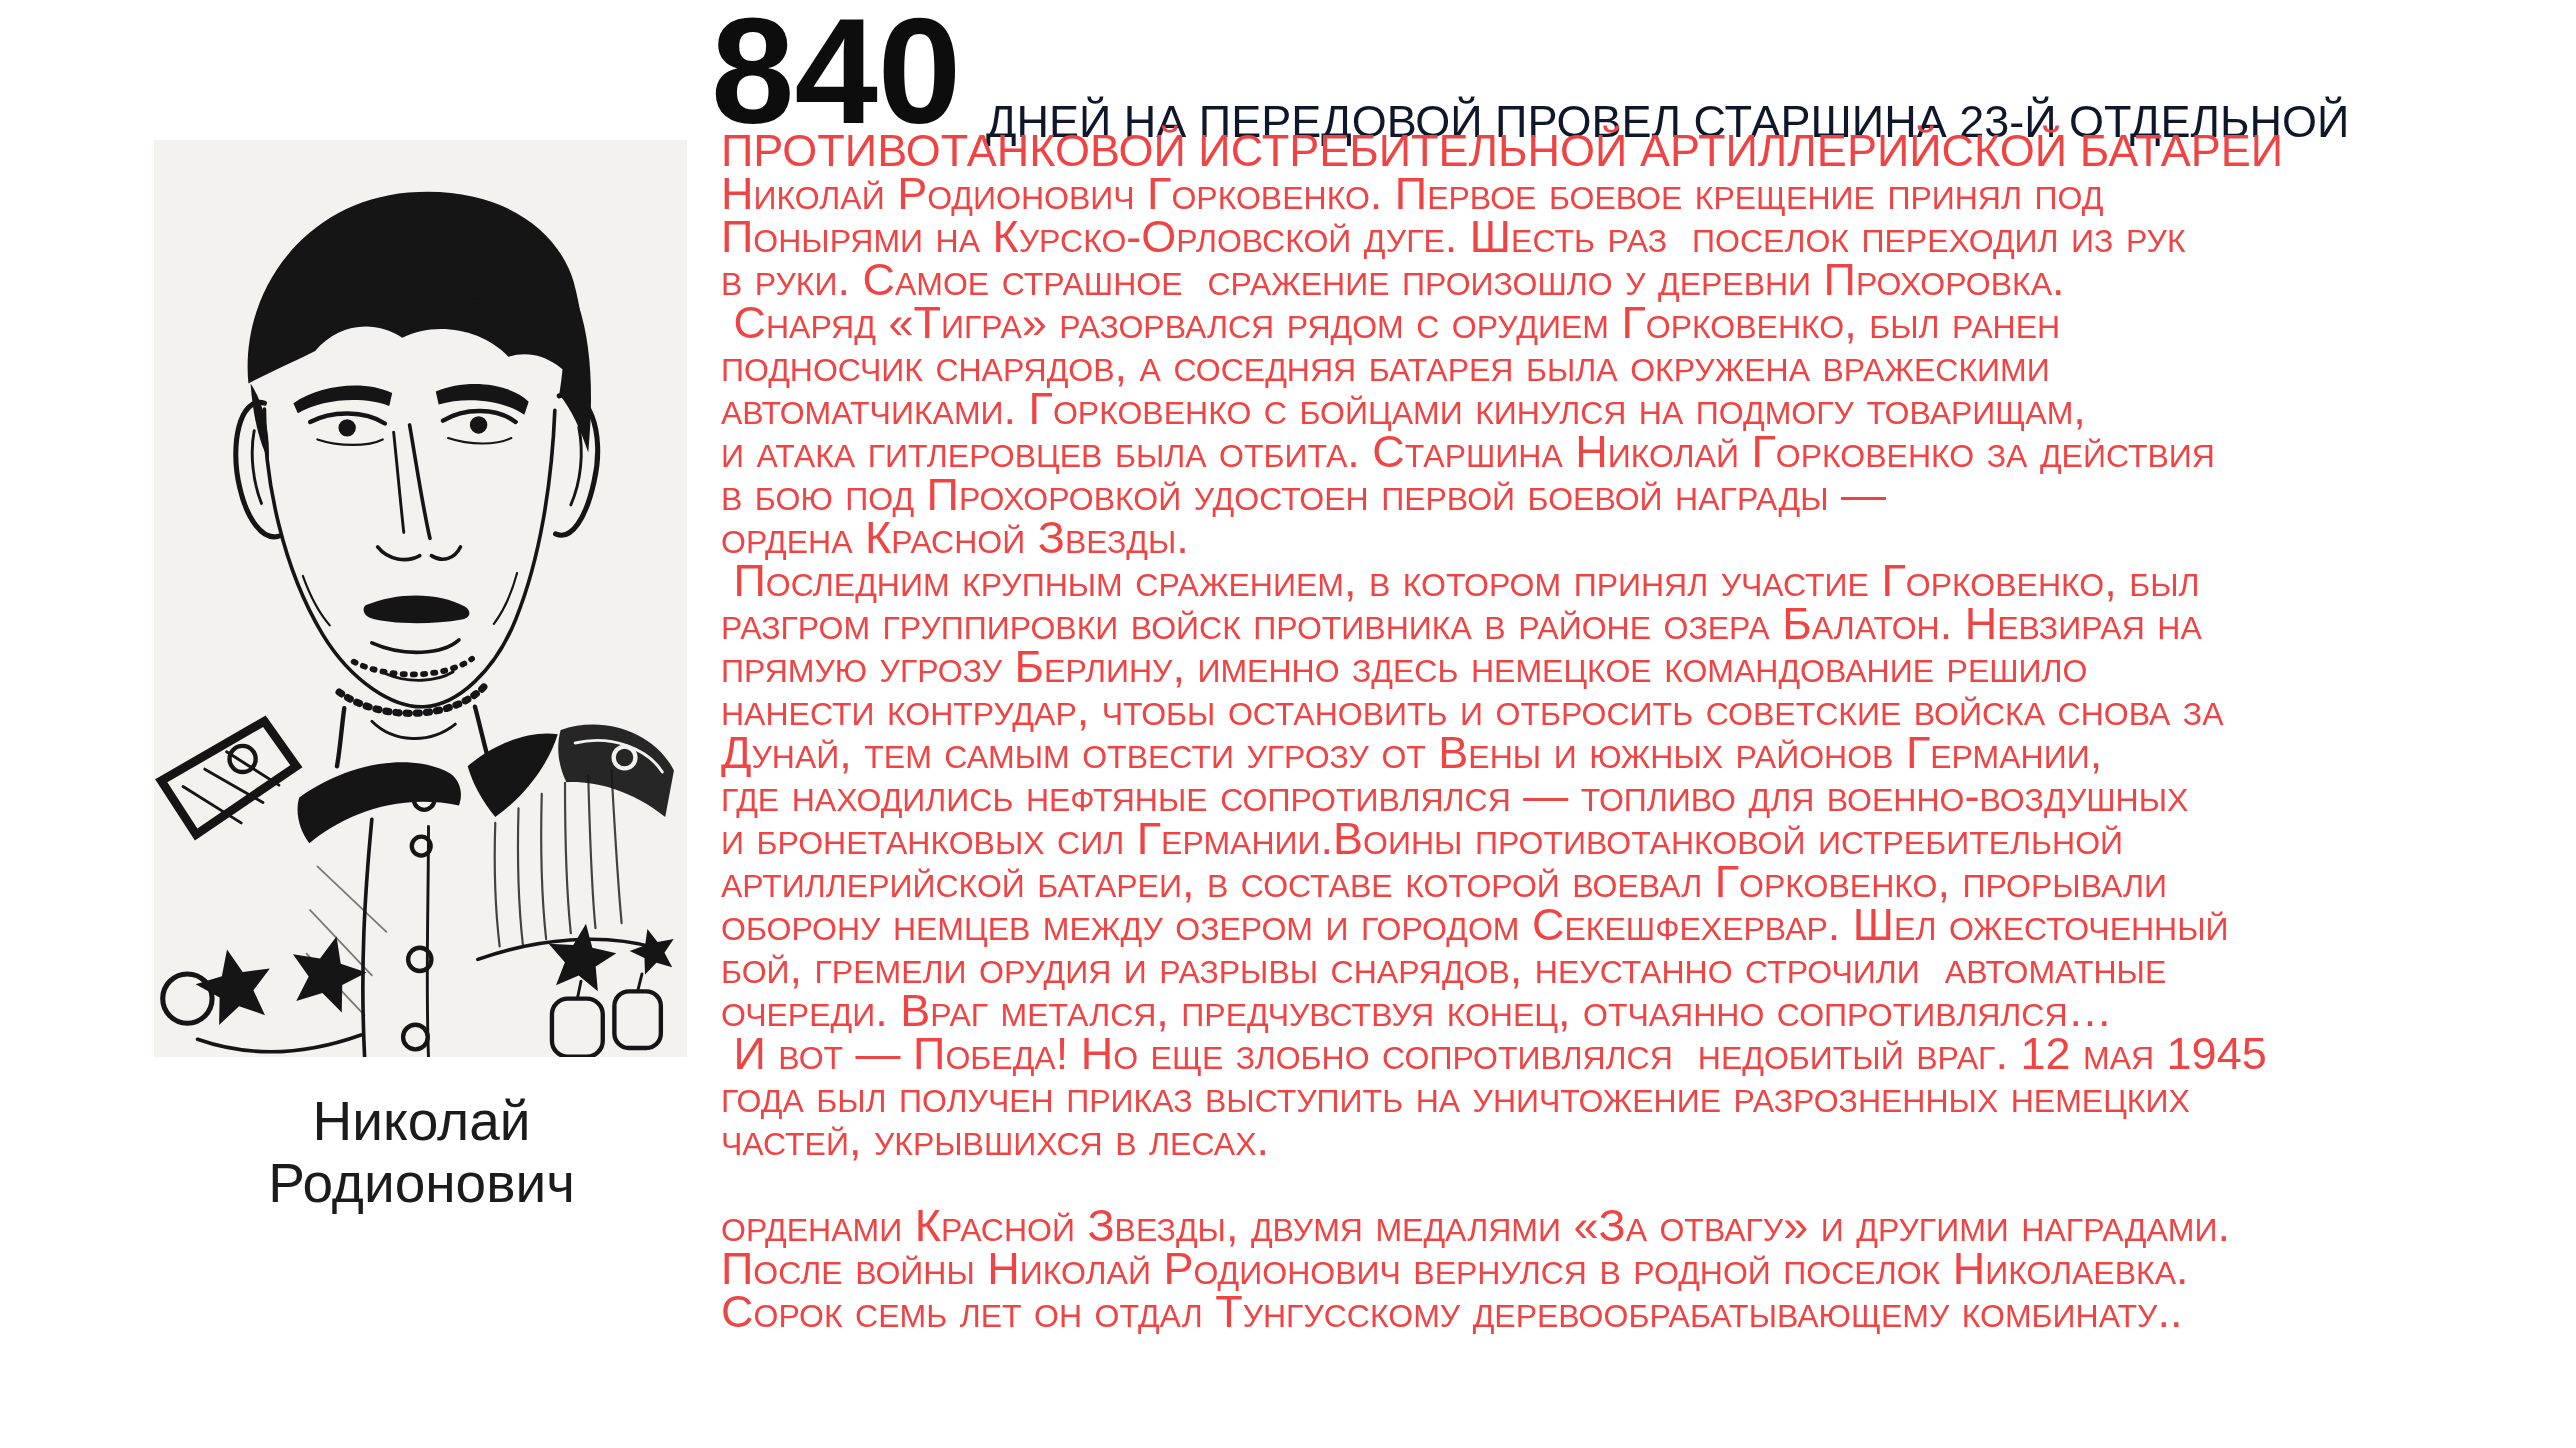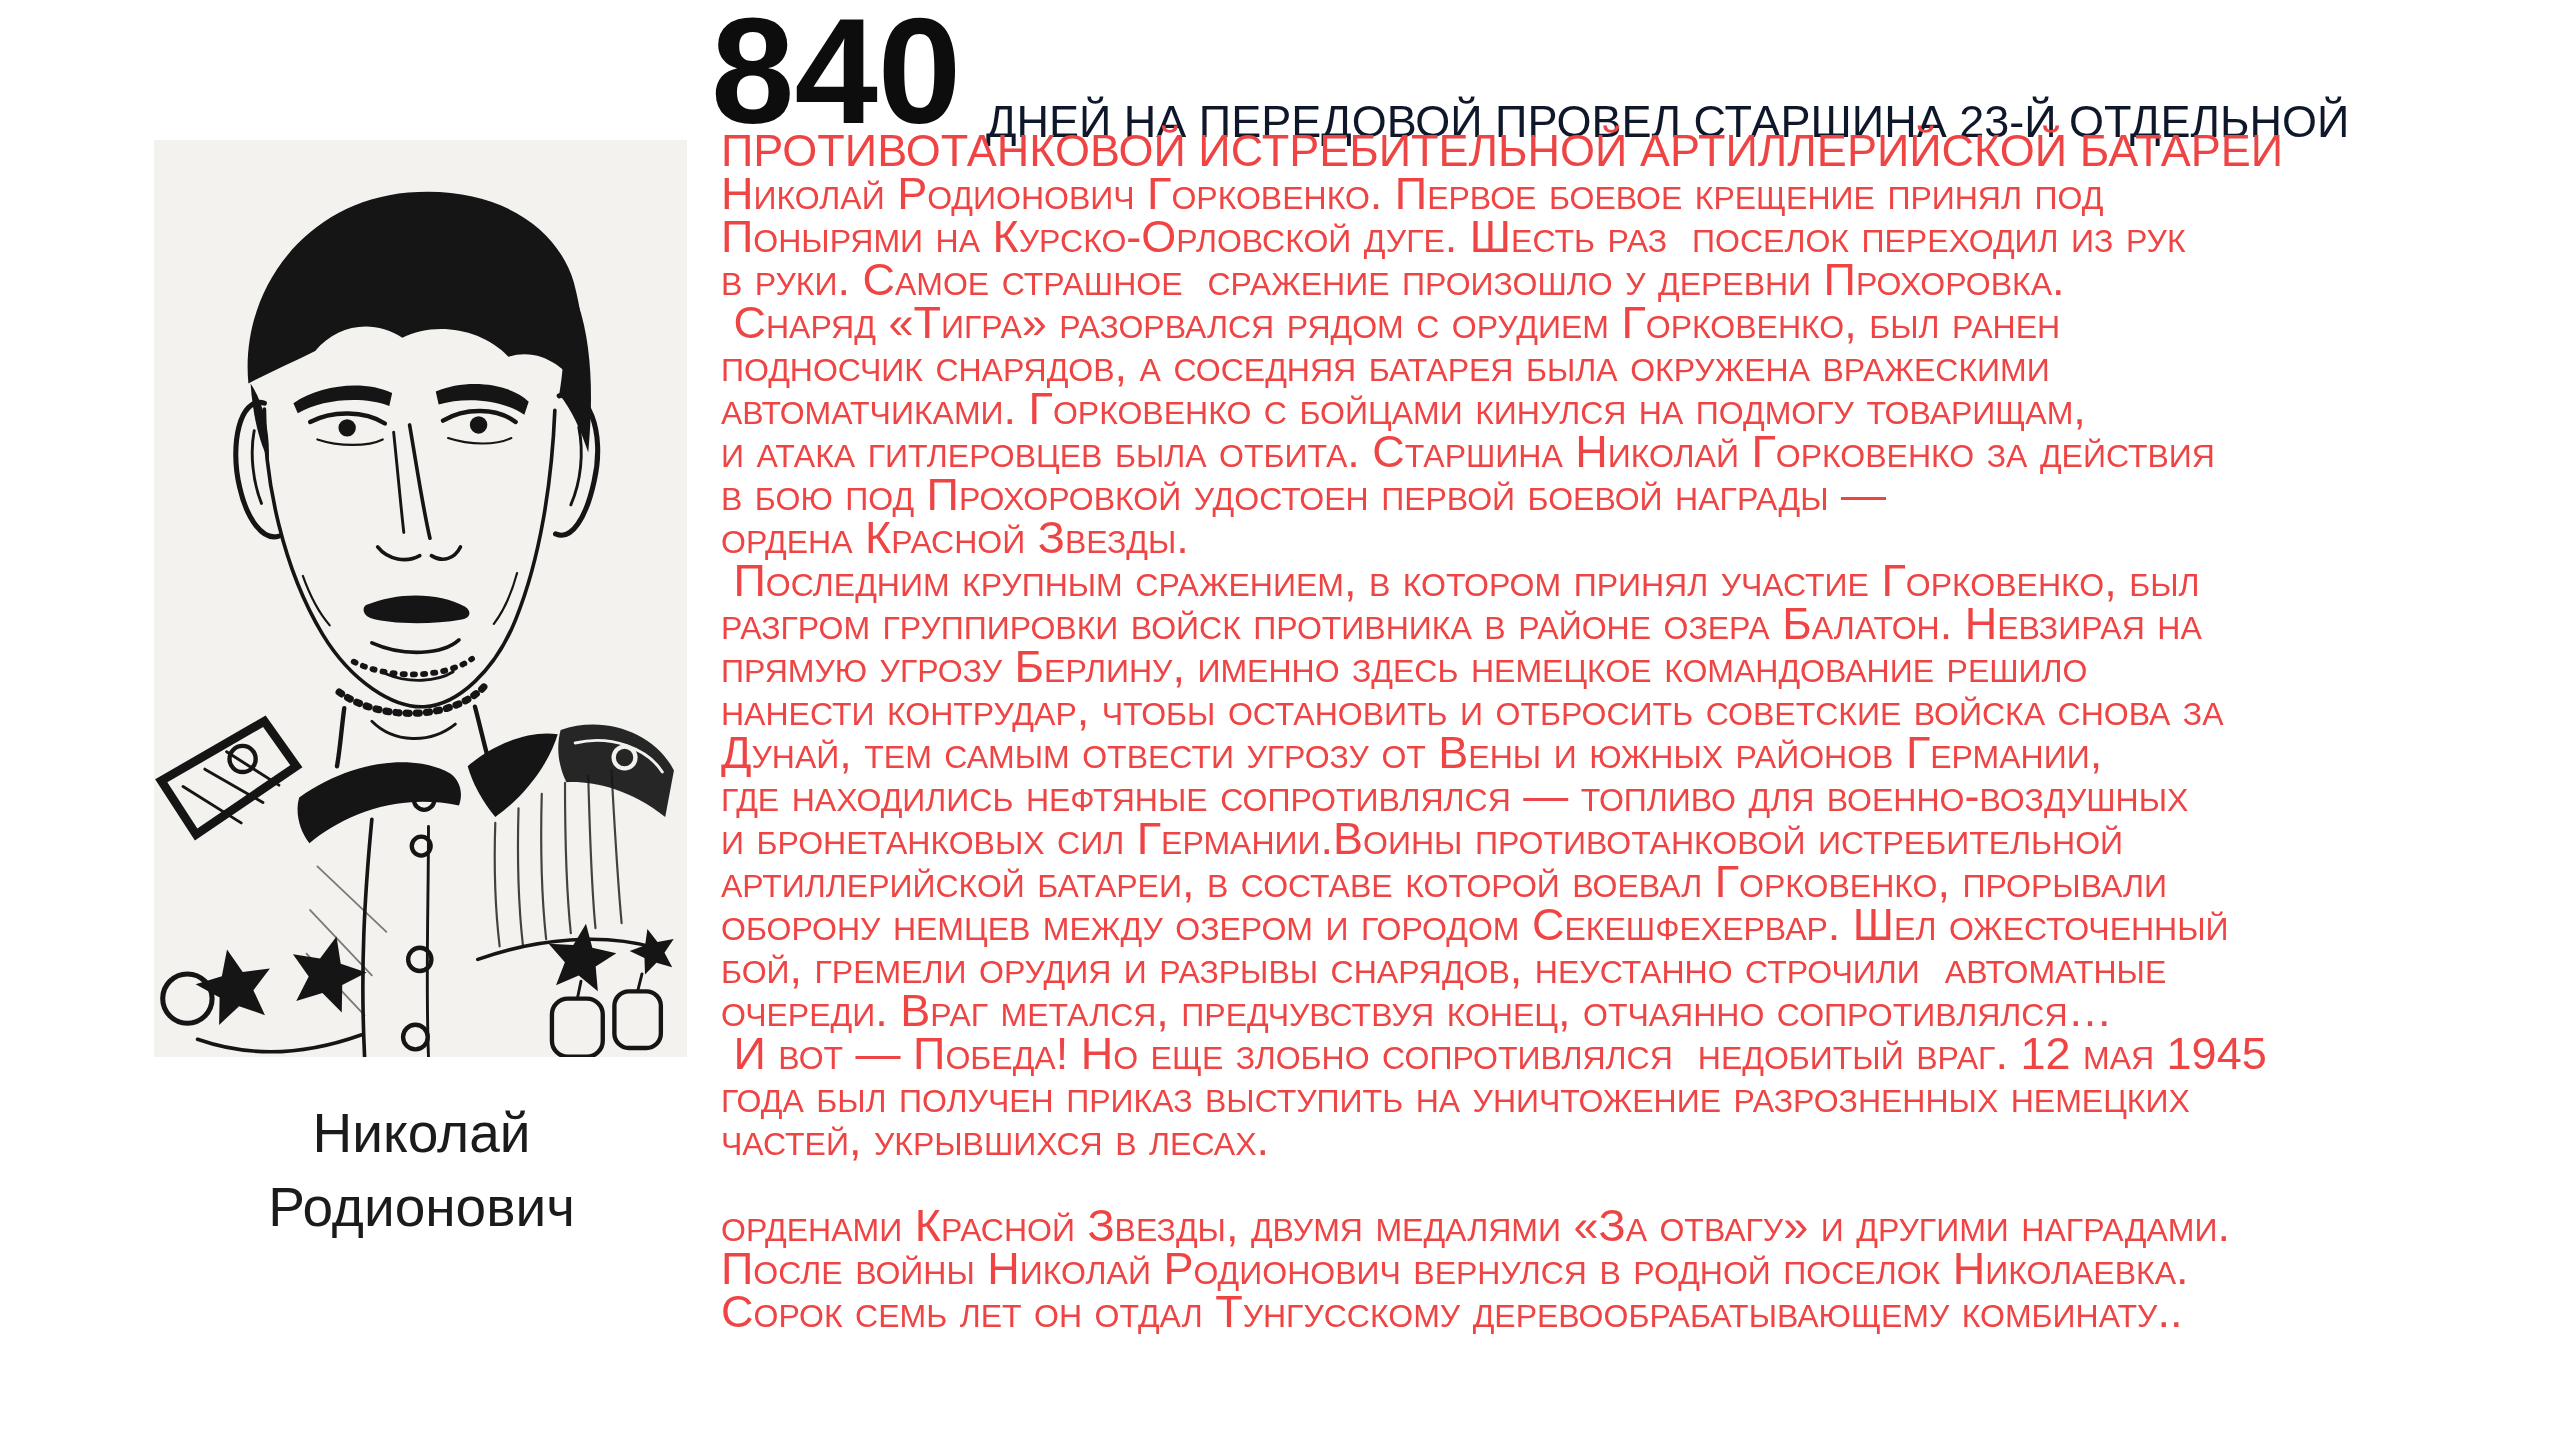--- a/index.html
+++ b/index.html
@@ -15,21 +15,21 @@
     background:#f3f2ef;
   }
   .portrait-box svg{display:block;width:100%;height:100%;}
   .ink{fill:#151515;}
   .inkline{stroke:#151515;fill:none;stroke-linecap:round;}
   
   .caption{
     position:absolute;left:131px;top:1090px;width:581px;
     text-align:center;color:#1b1b1b;
   }
-  .cap-line{font-size:55px;line-height:62px;font-weight:400;margin-top:12px;}
+  .cap-line{font-size:55px;line-height:62px;font-weight:400;}
   .cap-surname{font-size:62px;line-height:67px;font-weight:700;letter-spacing:0.7px;}
   
   .drop-number{
     position:absolute;left:711px;top:-4.4px;
     font-size:150px;line-height:150px;font-weight:700;color:#0d0d0d;
     letter-spacing:0;
   }
   .lead-line{
     position:absolute;left:986px;top:100px;
     font-size:45px;line-height:43px;white-space:pre;

